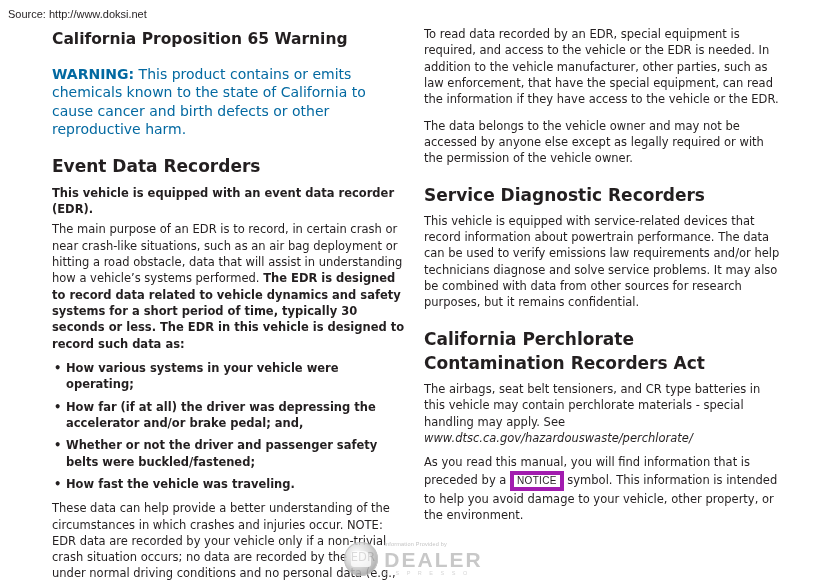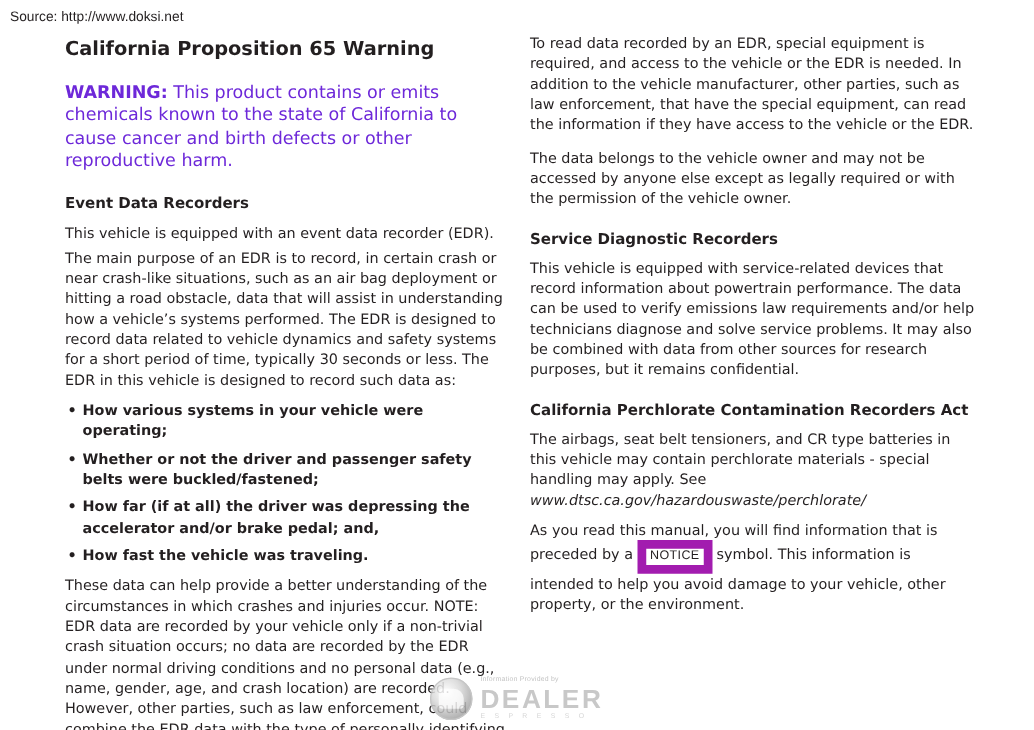--- a/index.html
+++ b/index.html
@@ -49,39 +49,39 @@
     font-size: 15.5px;
     font-weight: bold;
     margin: 4px 0 12px 0;
     line-height: 1.2;
     color: #231f20;
   }
   .warning-block {
     font-size: 14px;
     line-height: 1.32;
     margin: 16px 0 16px 0;
-    color: #6d28d9;
+    color: #0369a1;
   }
   .warning-block .warn-label {
     font-weight: bold;
   }
   h2.sec {
-    font-size: 12px;
+    font-size: 17px;
     font-weight: bold;
     margin: 16px 0 6px 0;
     color: #231f20;
   }
   p {
     margin: 0 0 10px 0;
   }
   p.tight {
     margin-bottom: 2px;
   }
   .b {
-    font-weight: normal;
+    font-weight: bold;
   }
   .mixed {
     margin: 4px 0 8px 0;
   }
   ul.bullets {
     list-style: none;
     margin: 0 0 8px 0;
     padding: 0;
   }
   ul.bullets li {
@@ -95,21 +95,21 @@
     content: "\2022";
     position: absolute;
     left: 2px;
     top: 0;
   }
   .italic {
     font-style: italic;
   }
   .notice-box {
     display: inline-block;
-    border: 7px solid #a21caf;
+    border: 4px solid #a21caf;
     padding: 0 3px;
     font-size: 10px;
     font-family: "Liberation Sans", sans-serif;
     line-height: 1.25;
     vertical-align: baseline;
     letter-spacing: 0.3px;
   }
   
   .footer-logo {
     position: absolute;
@@ -191,22 +191,22 @@
     <h2 class="sec">Event Data Recorders</h2>
 
     <p class="tight b">This vehicle is equipped with an event data recorder (EDR).</p>
 
     <p class="mixed">
       <span>The main purpose of an EDR is to record, in certain crash or near crash-like situations, such as an air bag deployment or hitting a road obstacle, data that will assist in understanding how a vehicle’s systems performed. </span><span class="b">The EDR is designed to record data related to vehicle dynamics and safety systems for a short period of time, typically 30 seconds or less. The EDR in this vehicle is designed to record such data as:</span>
     </p>
 
     <ul class="bullets">
       <li>How various systems in your vehicle were operating;</li>
+      <li>How far (if at all) the driver was depressing the accelerator and/or brake pedal; and,</li>
       <li>Whether or not the driver and passenger safety belts were buckled/fastened;</li>
-      <li>How far (if at all) the driver was depressing the accelerator and/or brake pedal; and,</li>
       <li>How fast the vehicle was traveling.</li>
     </ul>
 
     <p>These data can help provide a better understanding of the circumstances in which crashes and injuries occur. NOTE: EDR data are recorded by your vehicle only if a non-trivial crash situation occurs; no data are recorded by the EDR under normal driving conditions and no personal data (e.g., name, gender, age, and crash location) are recorded. However, other parties, such as law enforcement, could combine the EDR data with the type of personally identifying data routinely acquired during a crash investigation.</p>
 
   </div>
 
   <div class="col col-right">
 
     <p>To read data recorded by an EDR, special equipment is required, and access to the vehicle or the EDR is needed. In addition to the vehicle manufacturer, other parties, such as law enforcement, that have the special equipment, can read the information if they have access to the vehicle or the EDR.</p>

